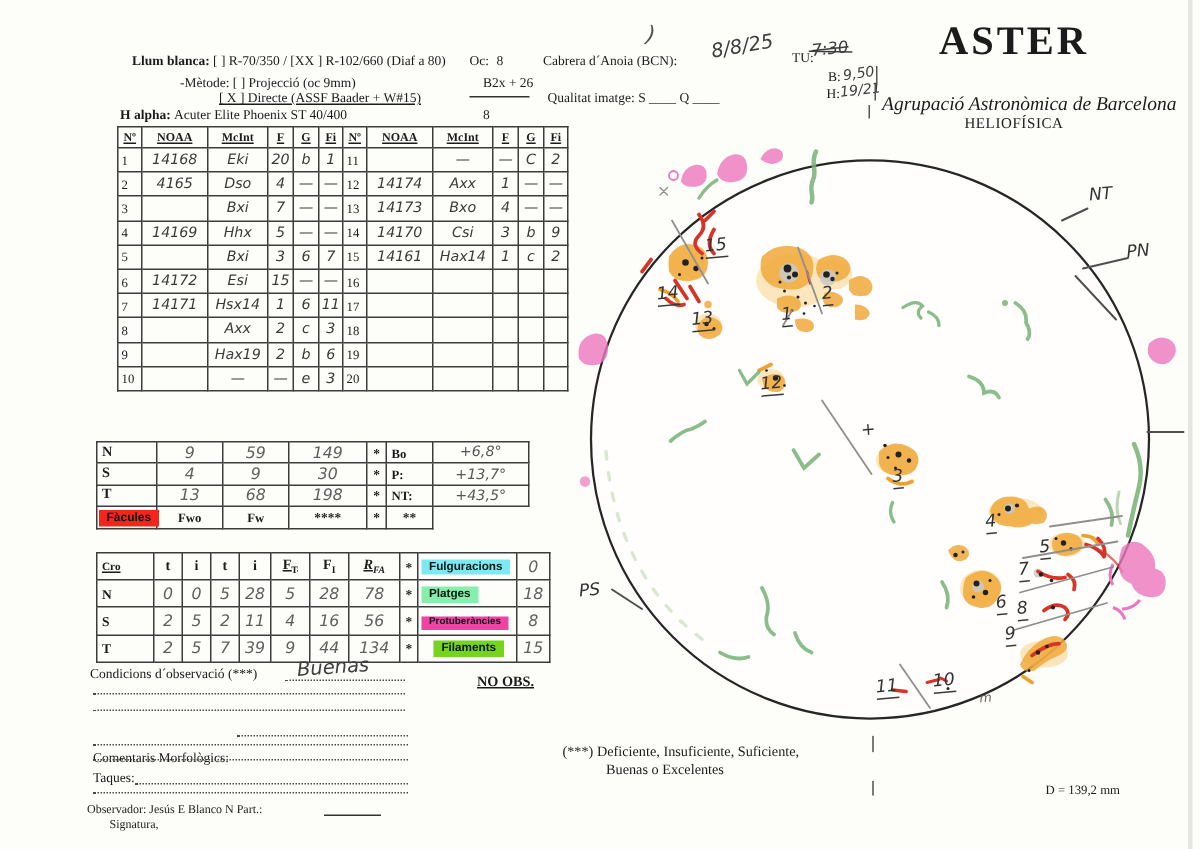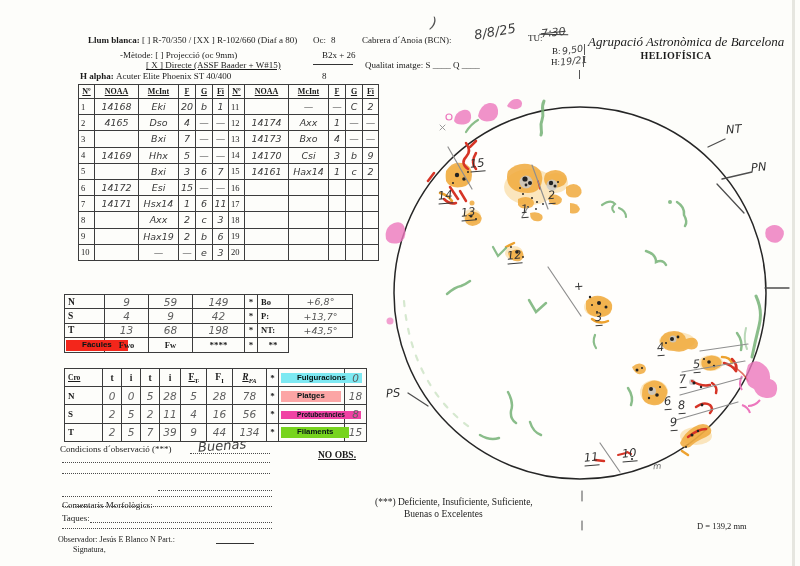--- a/index.html
+++ b/index.html
@@ -7,21 +7,21 @@
   .abs{position:absolute;white-space:nowrap;}
   .typed{font-size:9px;}
   .b{font-weight:bold;}
   .u{text-decoration:underline;}
   .hw{font-family:"DejaVu Sans",sans-serif;font-style:italic;color:#3e3e3e;}
   .hwp{color:#5f5f5f;}
   
   #brand{left:588px;top:14px;width:176px;text-align:center;}
   #brand .title{font-size:27px;font-weight:bold;letter-spacing:2px;line-height:1;}
   #brand .sub{font-size:13px;font-style:italic;margin-top:20px;}
-  #brand .dept{font-size:10px;font-weight:bold;letter-spacing:.4px;}
+  #brand .dept{font-size:10px;font-weight:normal;letter-spacing:.4px;}
   
   table{border-collapse:collapse;table-layout:fixed;}
   .ht{width:300px;font-size:8px;}
   .ht th,.ht td{border:1px solid #3c3c3c;padding:0;text-align:center;overflow:hidden;}
   .ht th{font-weight:bold;text-decoration:underline;font-size:8px;height:13px;}
   .ht td{height:15.2px;}
   .ht .rn{font-size:8.5px;text-align:left;padding-left:2px;}
   .ht .hw{font-size:9.5px;color:#3a3a3a;}
   .tq{width:288px;font-size:9px;}
   .tq td{border:1px solid #3c3c3c;padding:0;text-align:center;height:13.4px;}
@@ -31,24 +31,24 @@
   .tq .rv{font-size:9.5px;color:#565656;}
   .tq .nob{border:none;background:transparent;}
   .cr{width:302px;font-size:9px;}
   .cr td{border:1px solid #3c3c3c;padding:0;text-align:center;height:17.2px;}
   .cr .lbl{font-weight:bold;text-align:left;padding-left:3px;}
   .cr .crh{font-size:7.5px;text-decoration:underline;}
   .cr .hw{font-size:10.5px;}
   .bh{font-weight:bold;font-size:9.5px;}
   .wi{font-style:italic;text-decoration:underline;}
   .star{font-size:9px;font-weight:bold;}
-  .chip{display:inline-block;font-family:"Liberation Sans",sans-serif;font-weight:bold;color:#051515;font-size:7.8px;padding:0 16px;line-height:1.35;}
+  .chip{display:inline-block;font-family:"Liberation Sans",sans-serif;font-weight:bold;color:#051515;font-size:7.8px;padding:0 5px;line-height:1.35;}
   .chip-red{background:#f3261b;font-size:8px;}
   .chip-cyan{background:#7de9f2;}
-  .chip-yellow{background:#fca5a5;}
+  .chip-yellow{background:#86efac;}
   .chip-magenta{background:#f043a4;font-size:6.6px;}
   .chip-green{background:#77d41e;}
   
   .dots{position:absolute;border-bottom:1.4px dotted #4a4a4a;height:1px;}
   .uline{position:absolute;border-bottom:1px solid #333;height:1px;}
   
   .disk-label{position:absolute;font-family:"DejaVu Sans",sans-serif;font-style:italic;font-size:11.5px;color:#333;transform:rotate(-5deg);line-height:1;}
   .disk-label.u{text-decoration:none;border-bottom:1.2px solid #3a3a3a;padding-bottom:1px;}
   .disk-label.sm{font-size:8.5px;color:#666;}
   .scratch{position:relative;text-decoration:line-through;display:inline-block;transform:rotate(-6deg);}
@@ -81,20 +81,21 @@
   <div class="abs typed" style="left:365px;top:60px">Qualitat imatge:  S ____   Q ____</div>
   <div class="abs typed" style="left:551px;top:57px">H:</div>
   <div class="abs hw" style="left:560px;top:55px;font-size:9.5px;transform:rotate(-6deg)">19/21</div>
   <div class="vline" style="left:583px;top:56px;height:11px"></div>
   <div class="vline" style="left:579px;top:70px;height:9px"></div>
 
   <div class="abs typed" style="left:80px;top:71px"><span class="b">H alpha:</span>&nbsp;<span>Acuter Elite Phoenix ST 40/400</span></div>
   <div class="abs typed" style="left:322px;top:71px">8</div>
 
   <div id="brand" class="abs">
+    <div class="title">ASTER</div>
     <div class="sub">Agrupació Astronòmica de Barcelona</div>
     <div class="dept">HELIOFÍSICA</div>
   </div>
 
   <table class="ht abs" style="left:78px;top:84px">
     <colgroup>
         <col style="width:16px">
         <col style="width:44px">
         <col style="width:40px">
         <col style="width:17px">
@@ -294,21 +295,21 @@
       <td class="hw hwp">59</td>
       <td class="hw hwp">149</td>
       <td class="star">*</td>
       <td class="rl">Bo</td>
       <td class="hw rv">+6,8°</td>
     </tr>
     <tr>
       <td class="lbl">S</td>
       <td class="hw hwp">4</td>
       <td class="hw hwp">9</td>
-      <td class="hw hwp">42</td>
+      <td class="hw hwp">30</td>
       <td class="star">*</td>
       <td class="rl">P:</td>
       <td class="hw rv">+13,7°</td>
     </tr>
     <tr>
       <td class="lbl">T</td>
       <td class="hw hwp">13</td>
       <td class="hw hwp">68</td>
       <td class="hw hwp">198</td>
       <td class="star">*</td>

